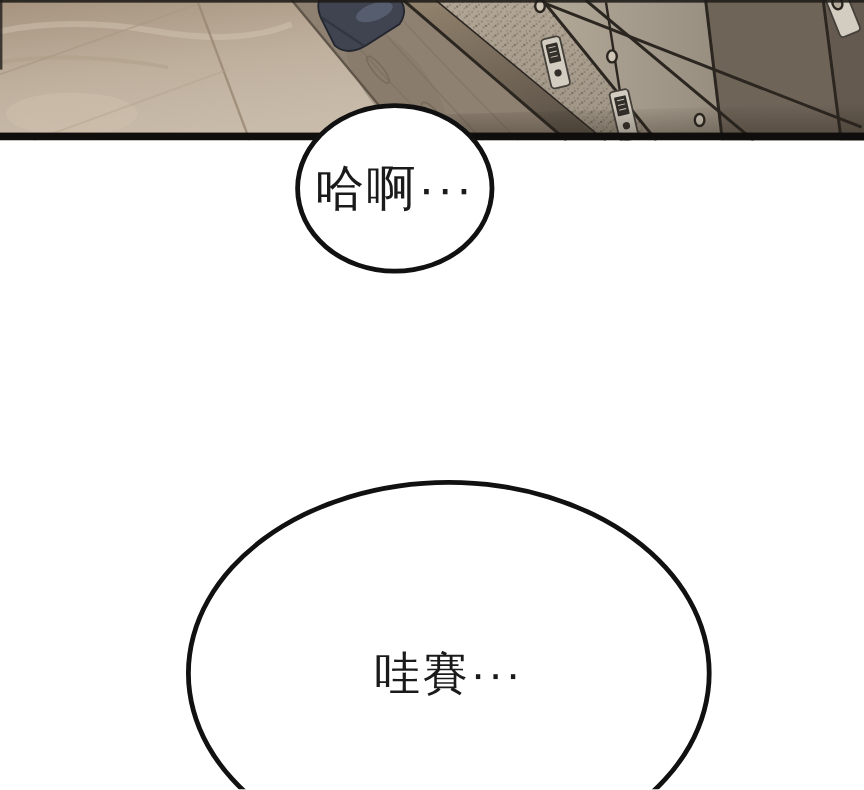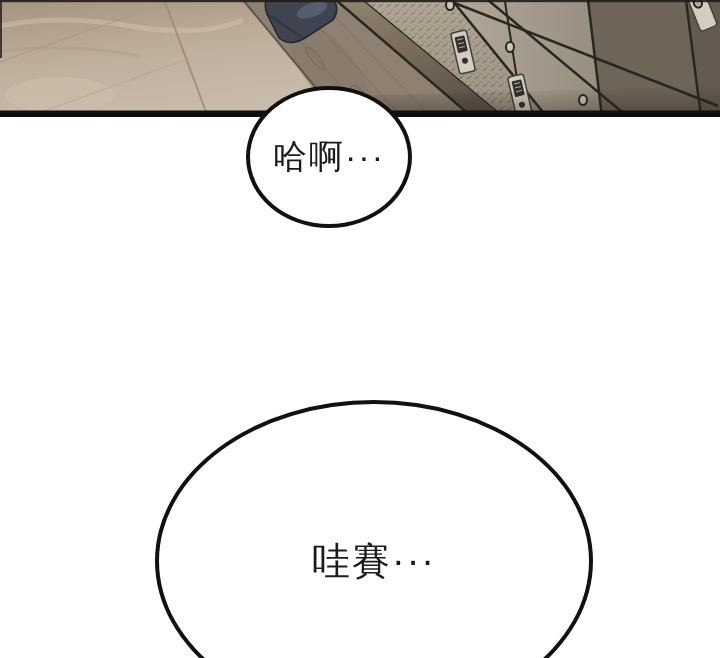--- a/index.html
+++ b/index.html
@@ -6,21 +6,21 @@
   .stage{
     position:relative;width:720px;height:658px;overflow:hidden;background:#ffffff;
     font-family:"Liberation Sans","DejaVu Sans",sans-serif;
   }
   .panel-svg{position:absolute;left:0;top:0;display:block;}
   .bubble{
     position:absolute;box-sizing:border-box;background:#ffffff;border-radius:50%;
     display:flex;align-items:center;justify-content:center;color:#1a1a1a;
     letter-spacing:2px;white-space:nowrap;
   }
-  .bubble-1{left:246px;top:86px;width:166px;height:142px;border:4px solid #111111;font-size:34px;}
+  .bubble-1{left:246px;top:86px;width:166px;height:142px;border:4px solid #111111;font-size:41px;}
   .bubble-2{left:155px;top:400px;width:438px;height:322px;border:4px solid #111111;font-size:38px;}
 </style>
 </head>
 <body>
 
 <div class="stage">
 
   <svg class="panel-svg" width="720" height="117" viewBox="0 0 720 117">
     <defs>
       <linearGradient id="floorGrad" x1="0" y1="0" x2="0.35" y2="1">

